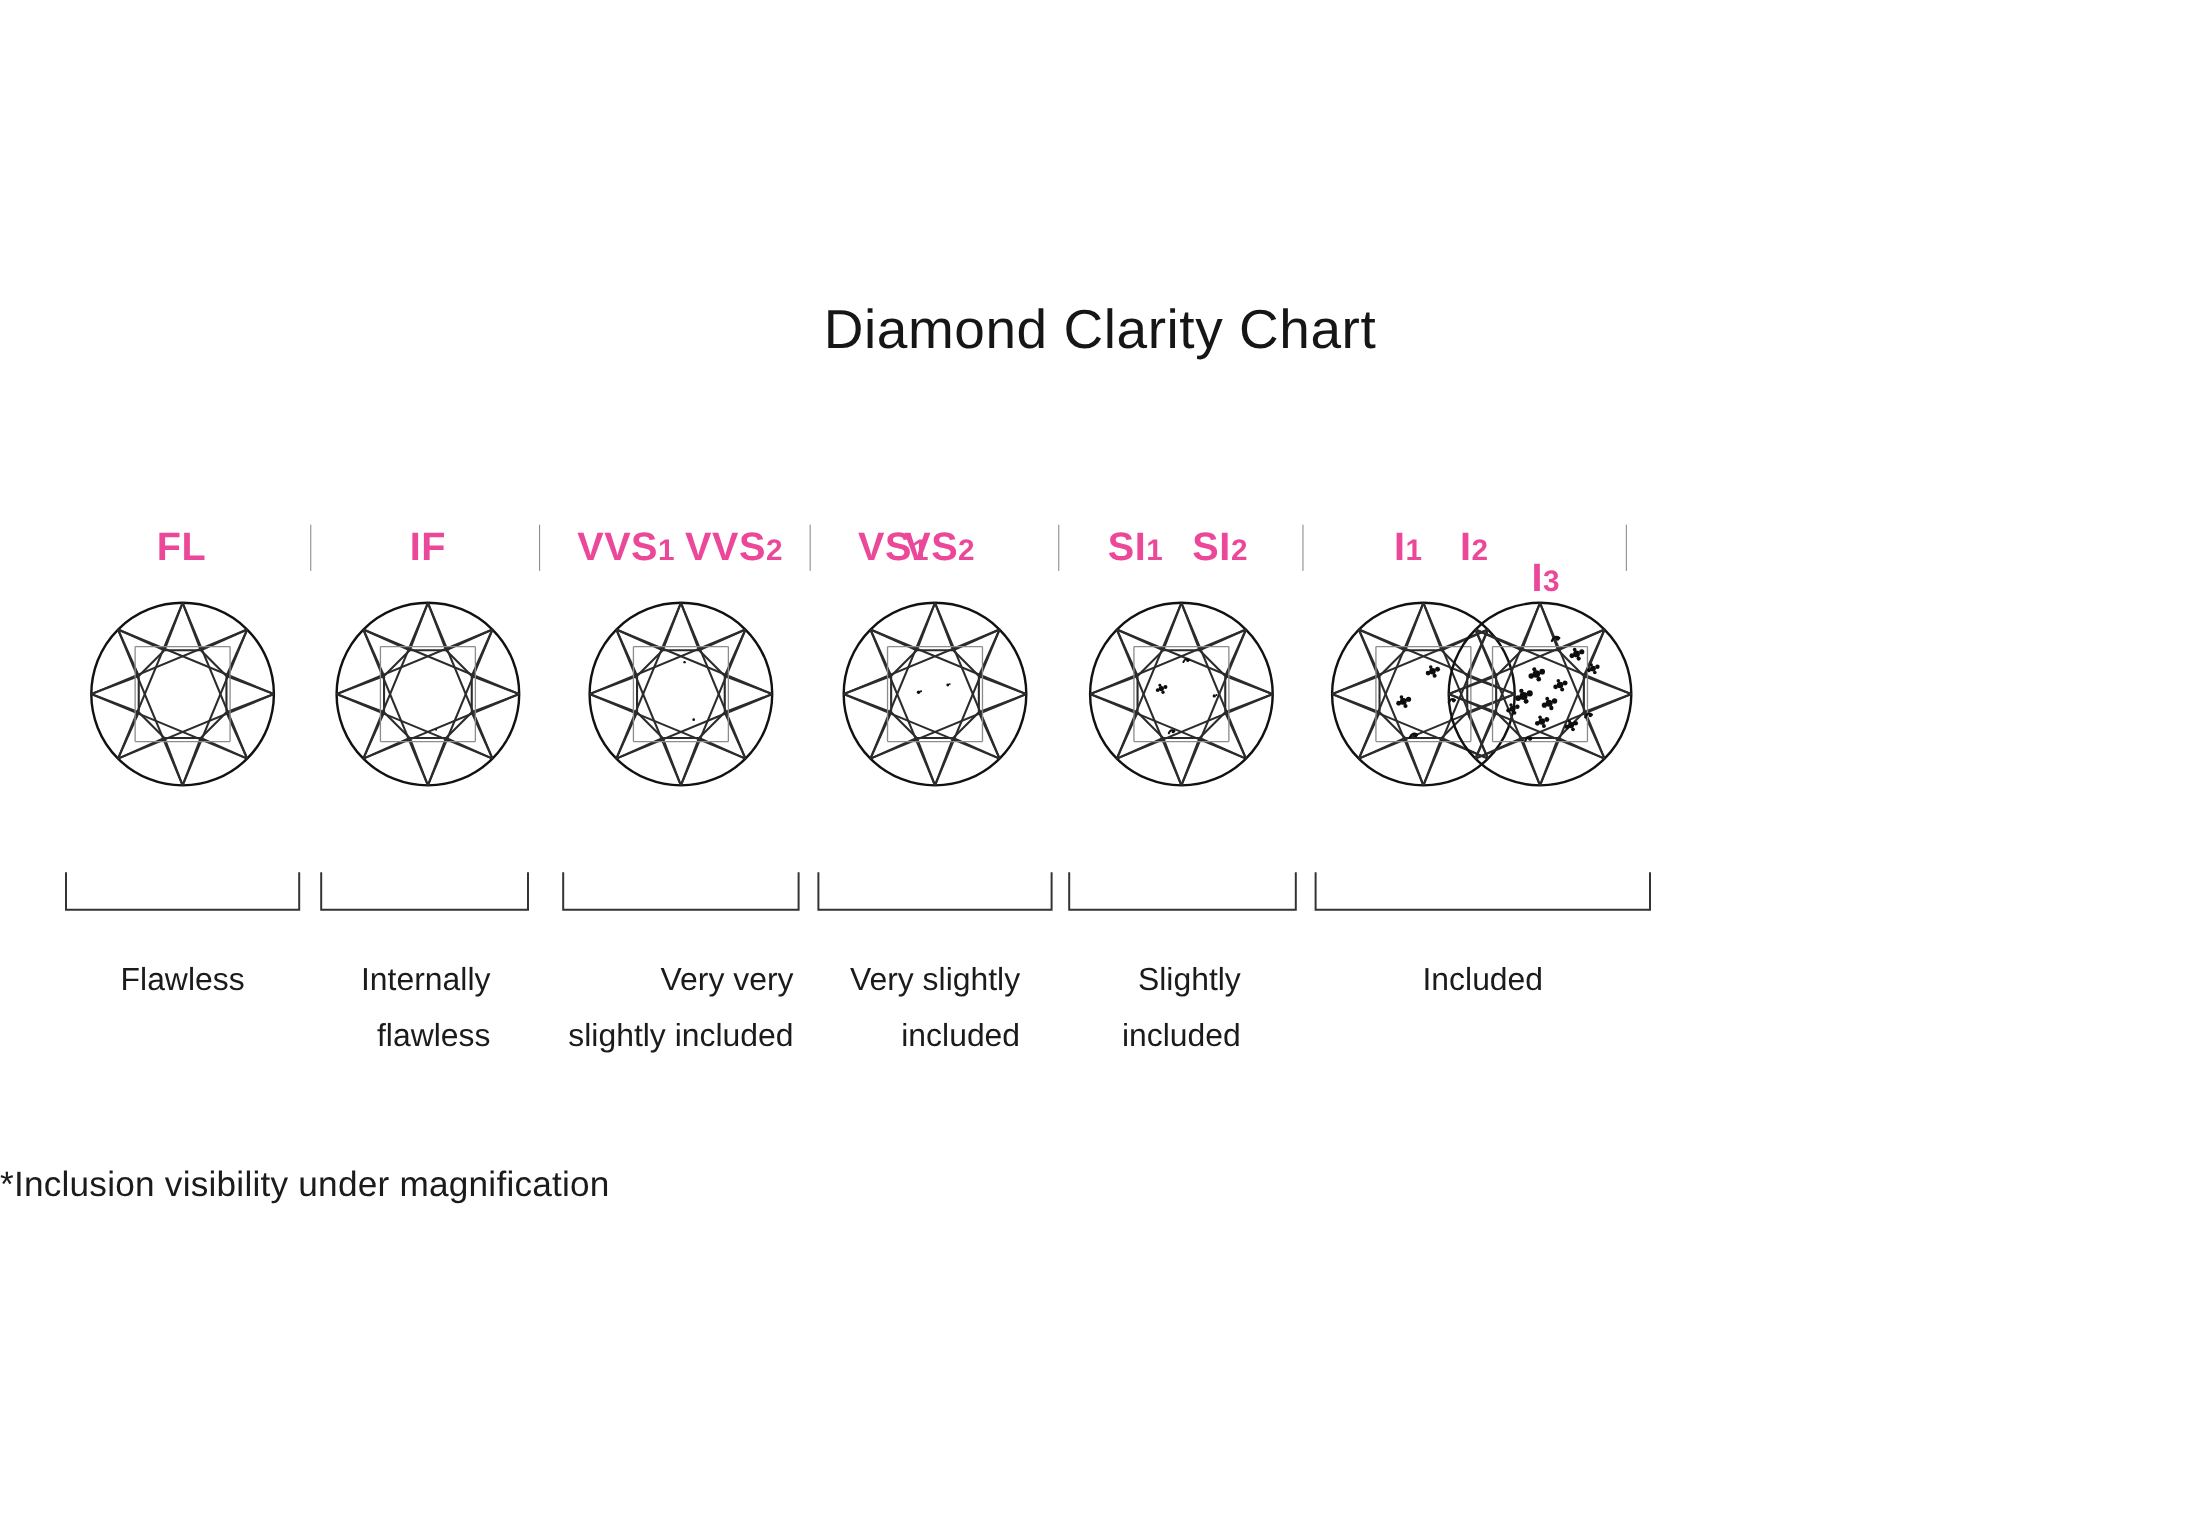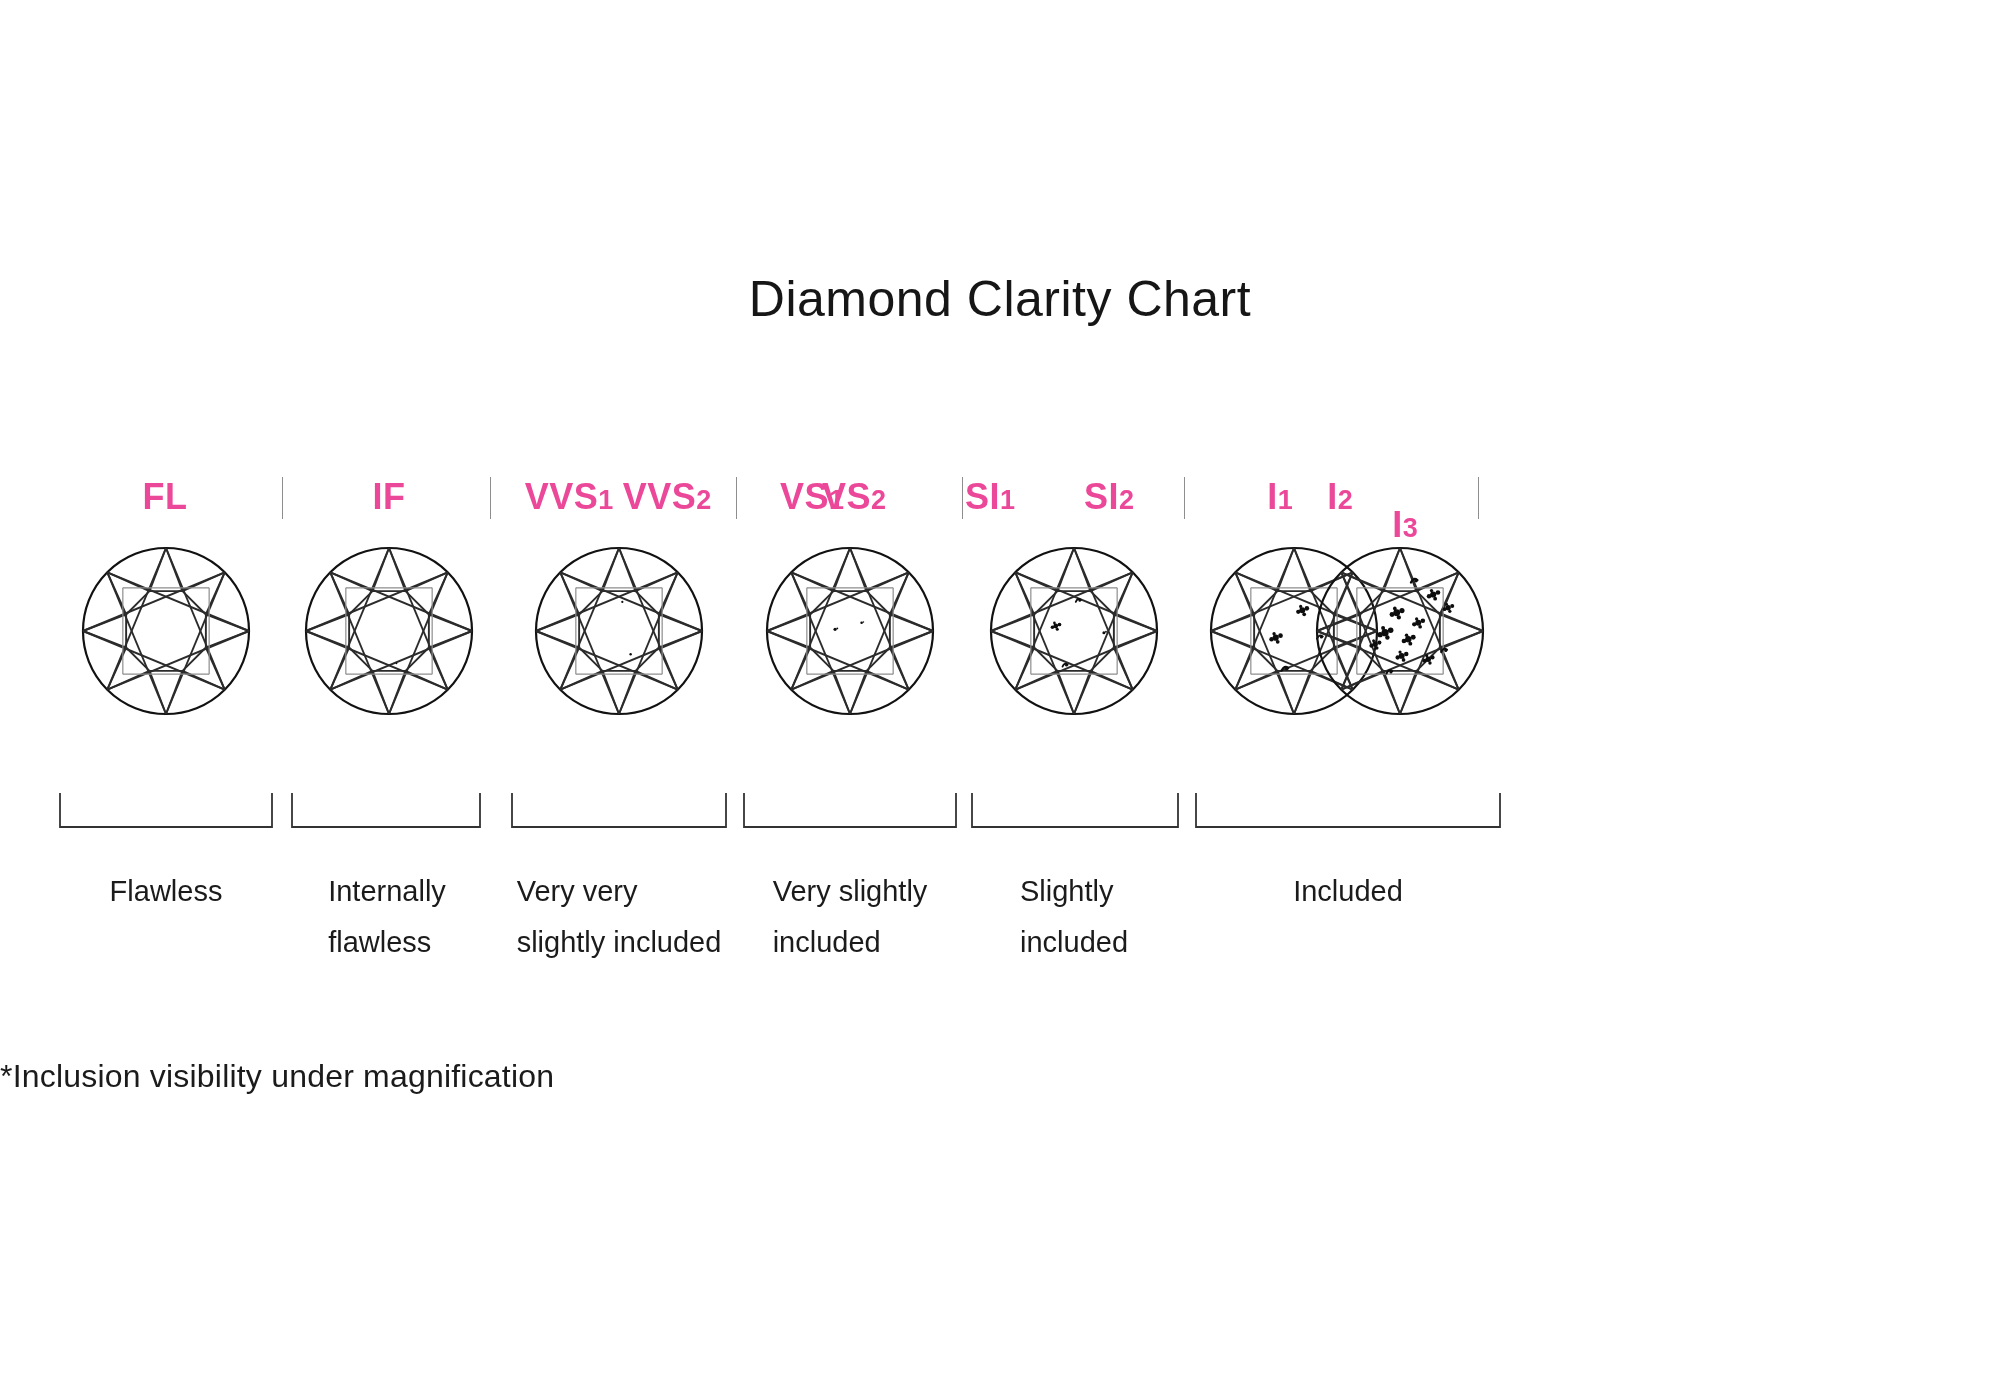--- a/index.html
+++ b/index.html
@@ -60,21 +60,21 @@
   .divider {
     position: absolute;
     top: 477px;
     width: 1px;
     height: 42px;
     background: #8e8e8e;
   }
   .desc {
     position: absolute;
     transform: translateX(-50%);
-    text-align: left;
+    text-align: right;
     font-size: 29px;
     font-weight: 300;
     line-height: 51px;
     color: #1b1b1b;
     white-space: pre-line;
     top: 866px;
   }
   #footnote {
     position: absolute;
     left: 0;
@@ -95,21 +95,21 @@
 
   <div id="page-title">Diamond Clarity Chart</div>
 
   <div class="grade-labels-row">
       <div class="grade-label" style="left: 165px;">FL</div>
       <div class="grade-label" style="left: 389px;">IF</div>
       <div class="grade-label" style="left: 569px;">VVS<span class="sub">1</span></div>
       <div class="grade-label" style="left: 667px;">VVS<span class="sub">2</span></div>
       <div class="grade-label" style="left: 812px;">VS<span class="sub">1</span></div>
       <div class="grade-label" style="left: 854px;">VS<span class="sub">2</span></div>
-      <div class="grade-label" style="left: 990px;">SI<span class="sub">1</span></div>
+      <div class="grade-label" style="left: 1032px;">SI<span class="sub">1</span></div>
       <div class="grade-label" style="left: 1109px;">SI<span class="sub">2</span></div>
       <div class="grade-label" style="left: 1280px;">I<span class="sub">1</span></div>
       <div class="grade-label" style="left: 1340px;">I<span class="sub">2</span></div>
       <div class="grade-label" style="left: 1405px; margin-top: 28px;">I<span class="sub">3</span></div>
     </div>
 
   <svg id="diagram-layer" width="2000" height="1400" style="position:absolute;left:0;top:0;pointer-events:none">
       <g>
         <circle cx="166" cy="631" r="83" fill="none" stroke="#111111" stroke-width="2.2"></circle>
         <polygon points="182.52,591.13 205.87,614.48 205.87,647.52 182.52,670.87 149.48,670.87 126.13,647.52 126.13,614.48 149.48,591.13" fill="none" stroke="#2b2b2b" stroke-width="1.9"></polygon>

